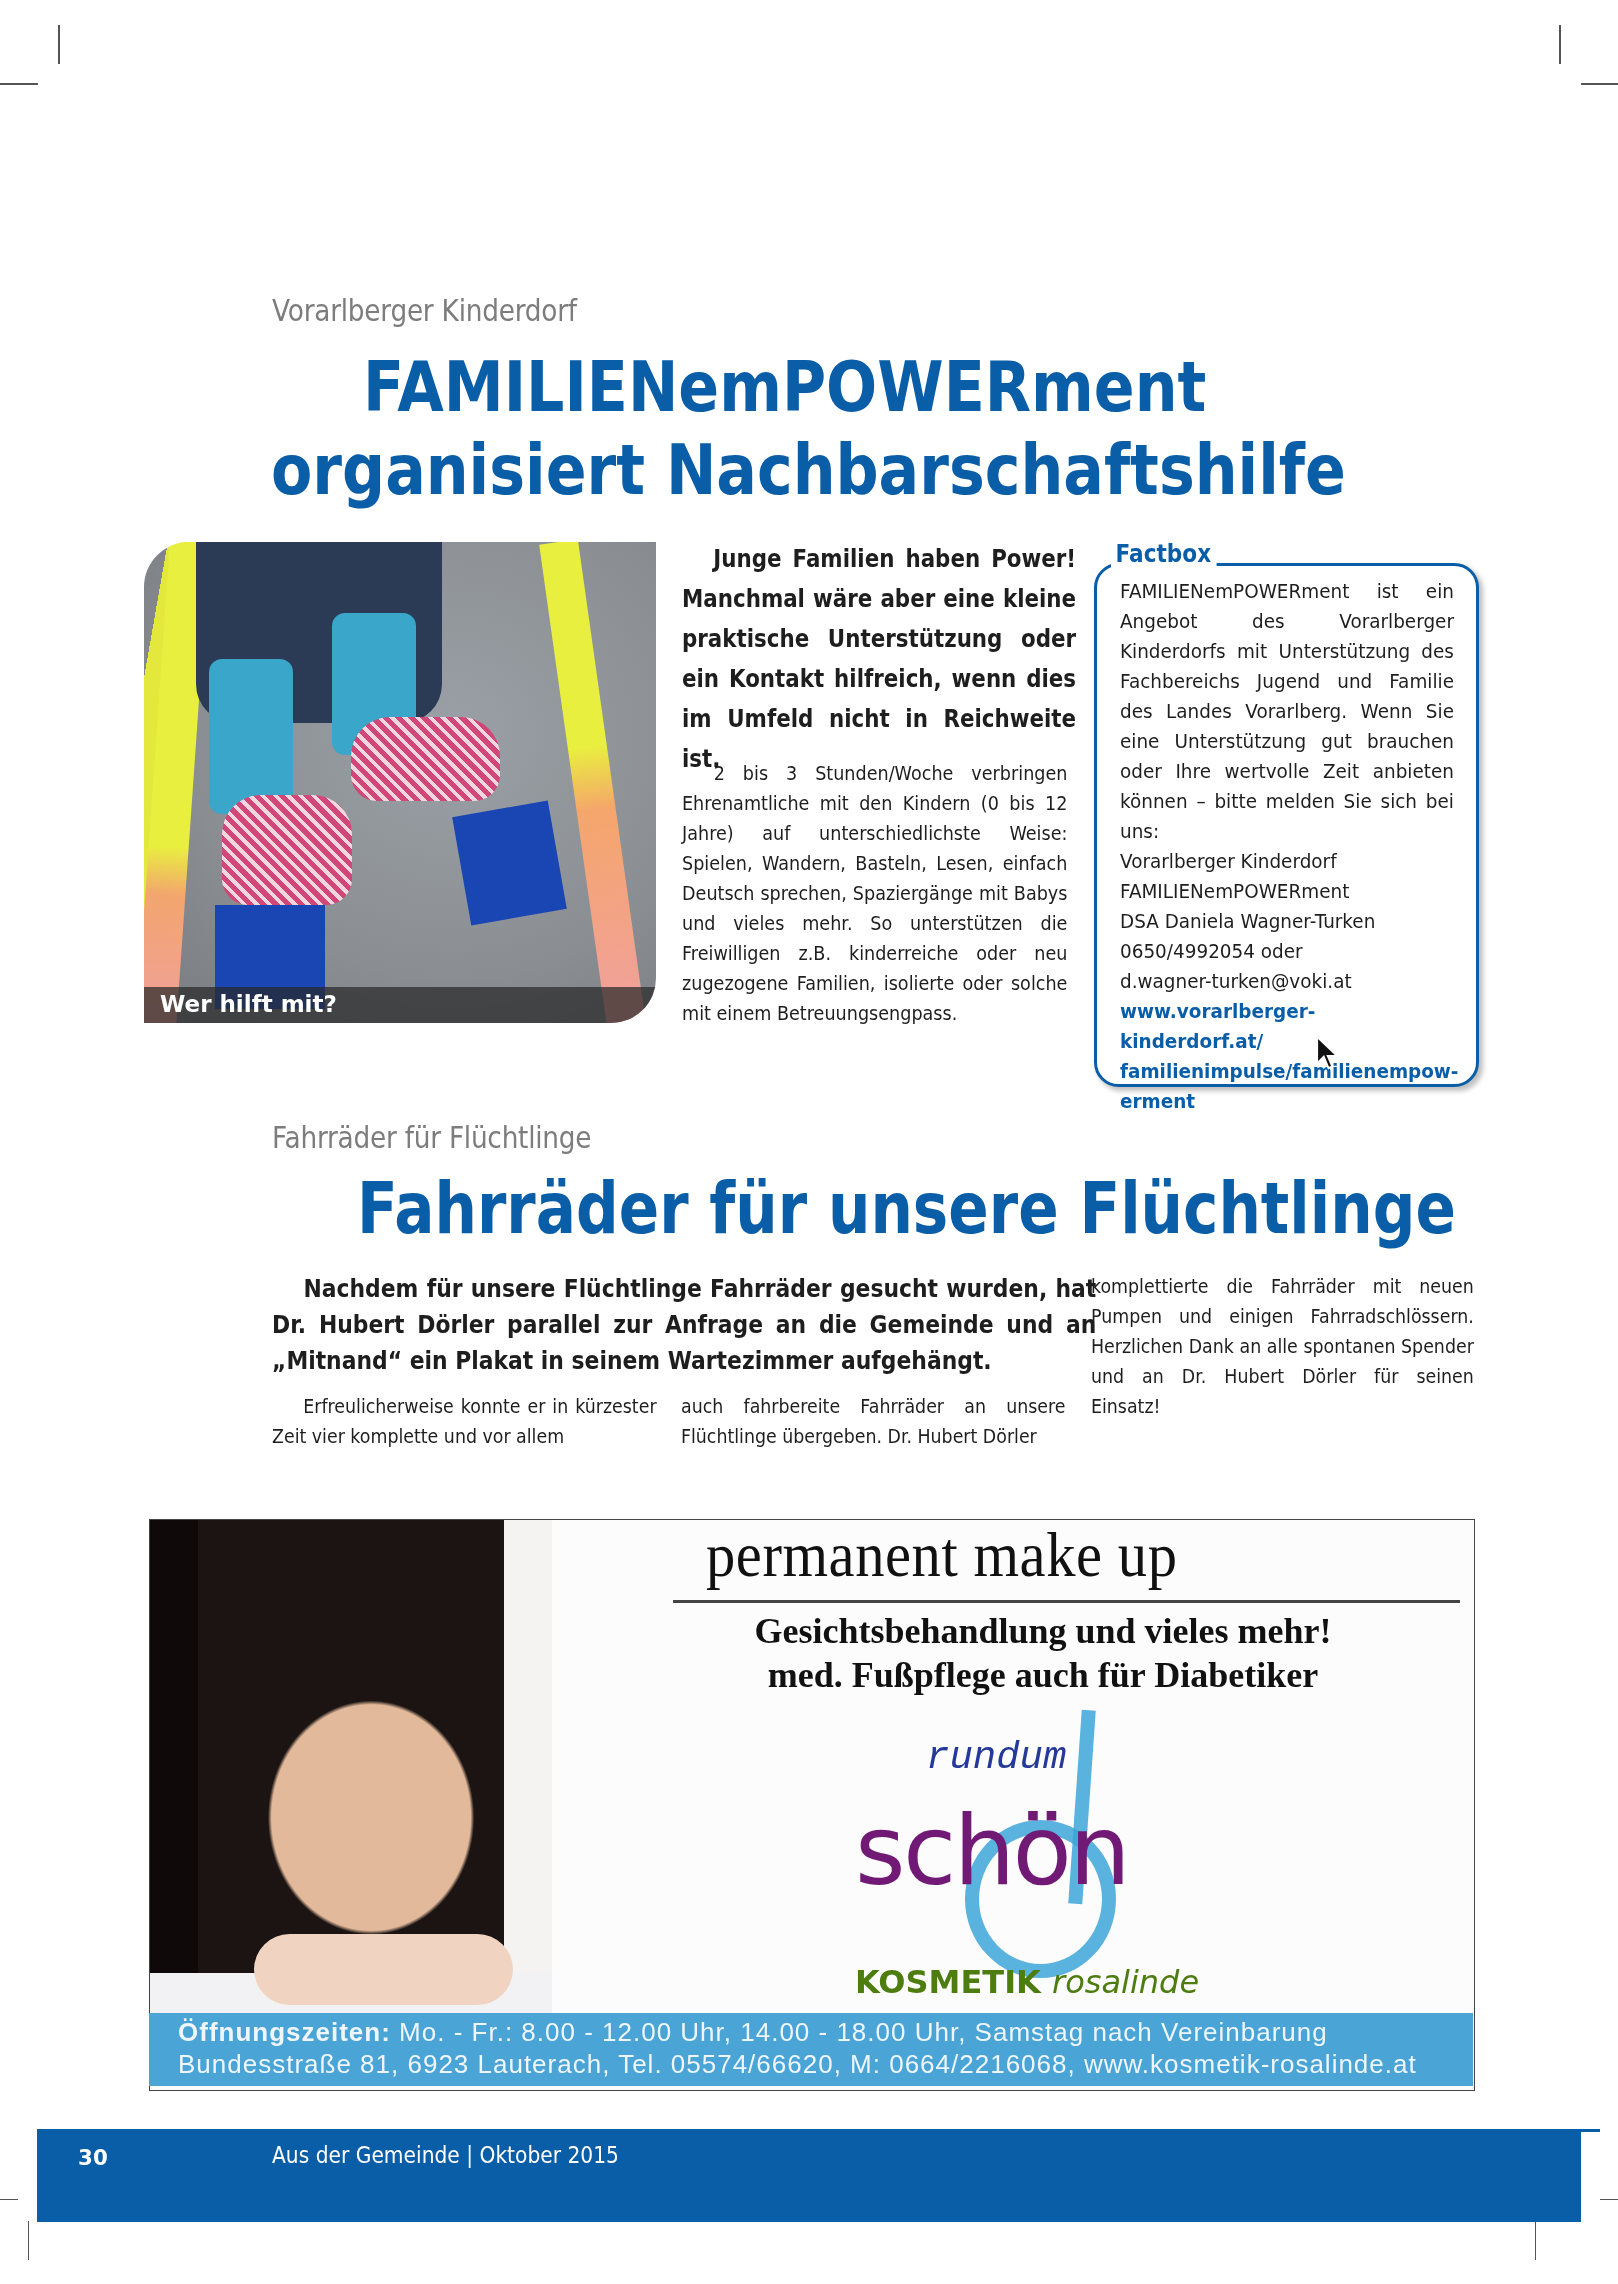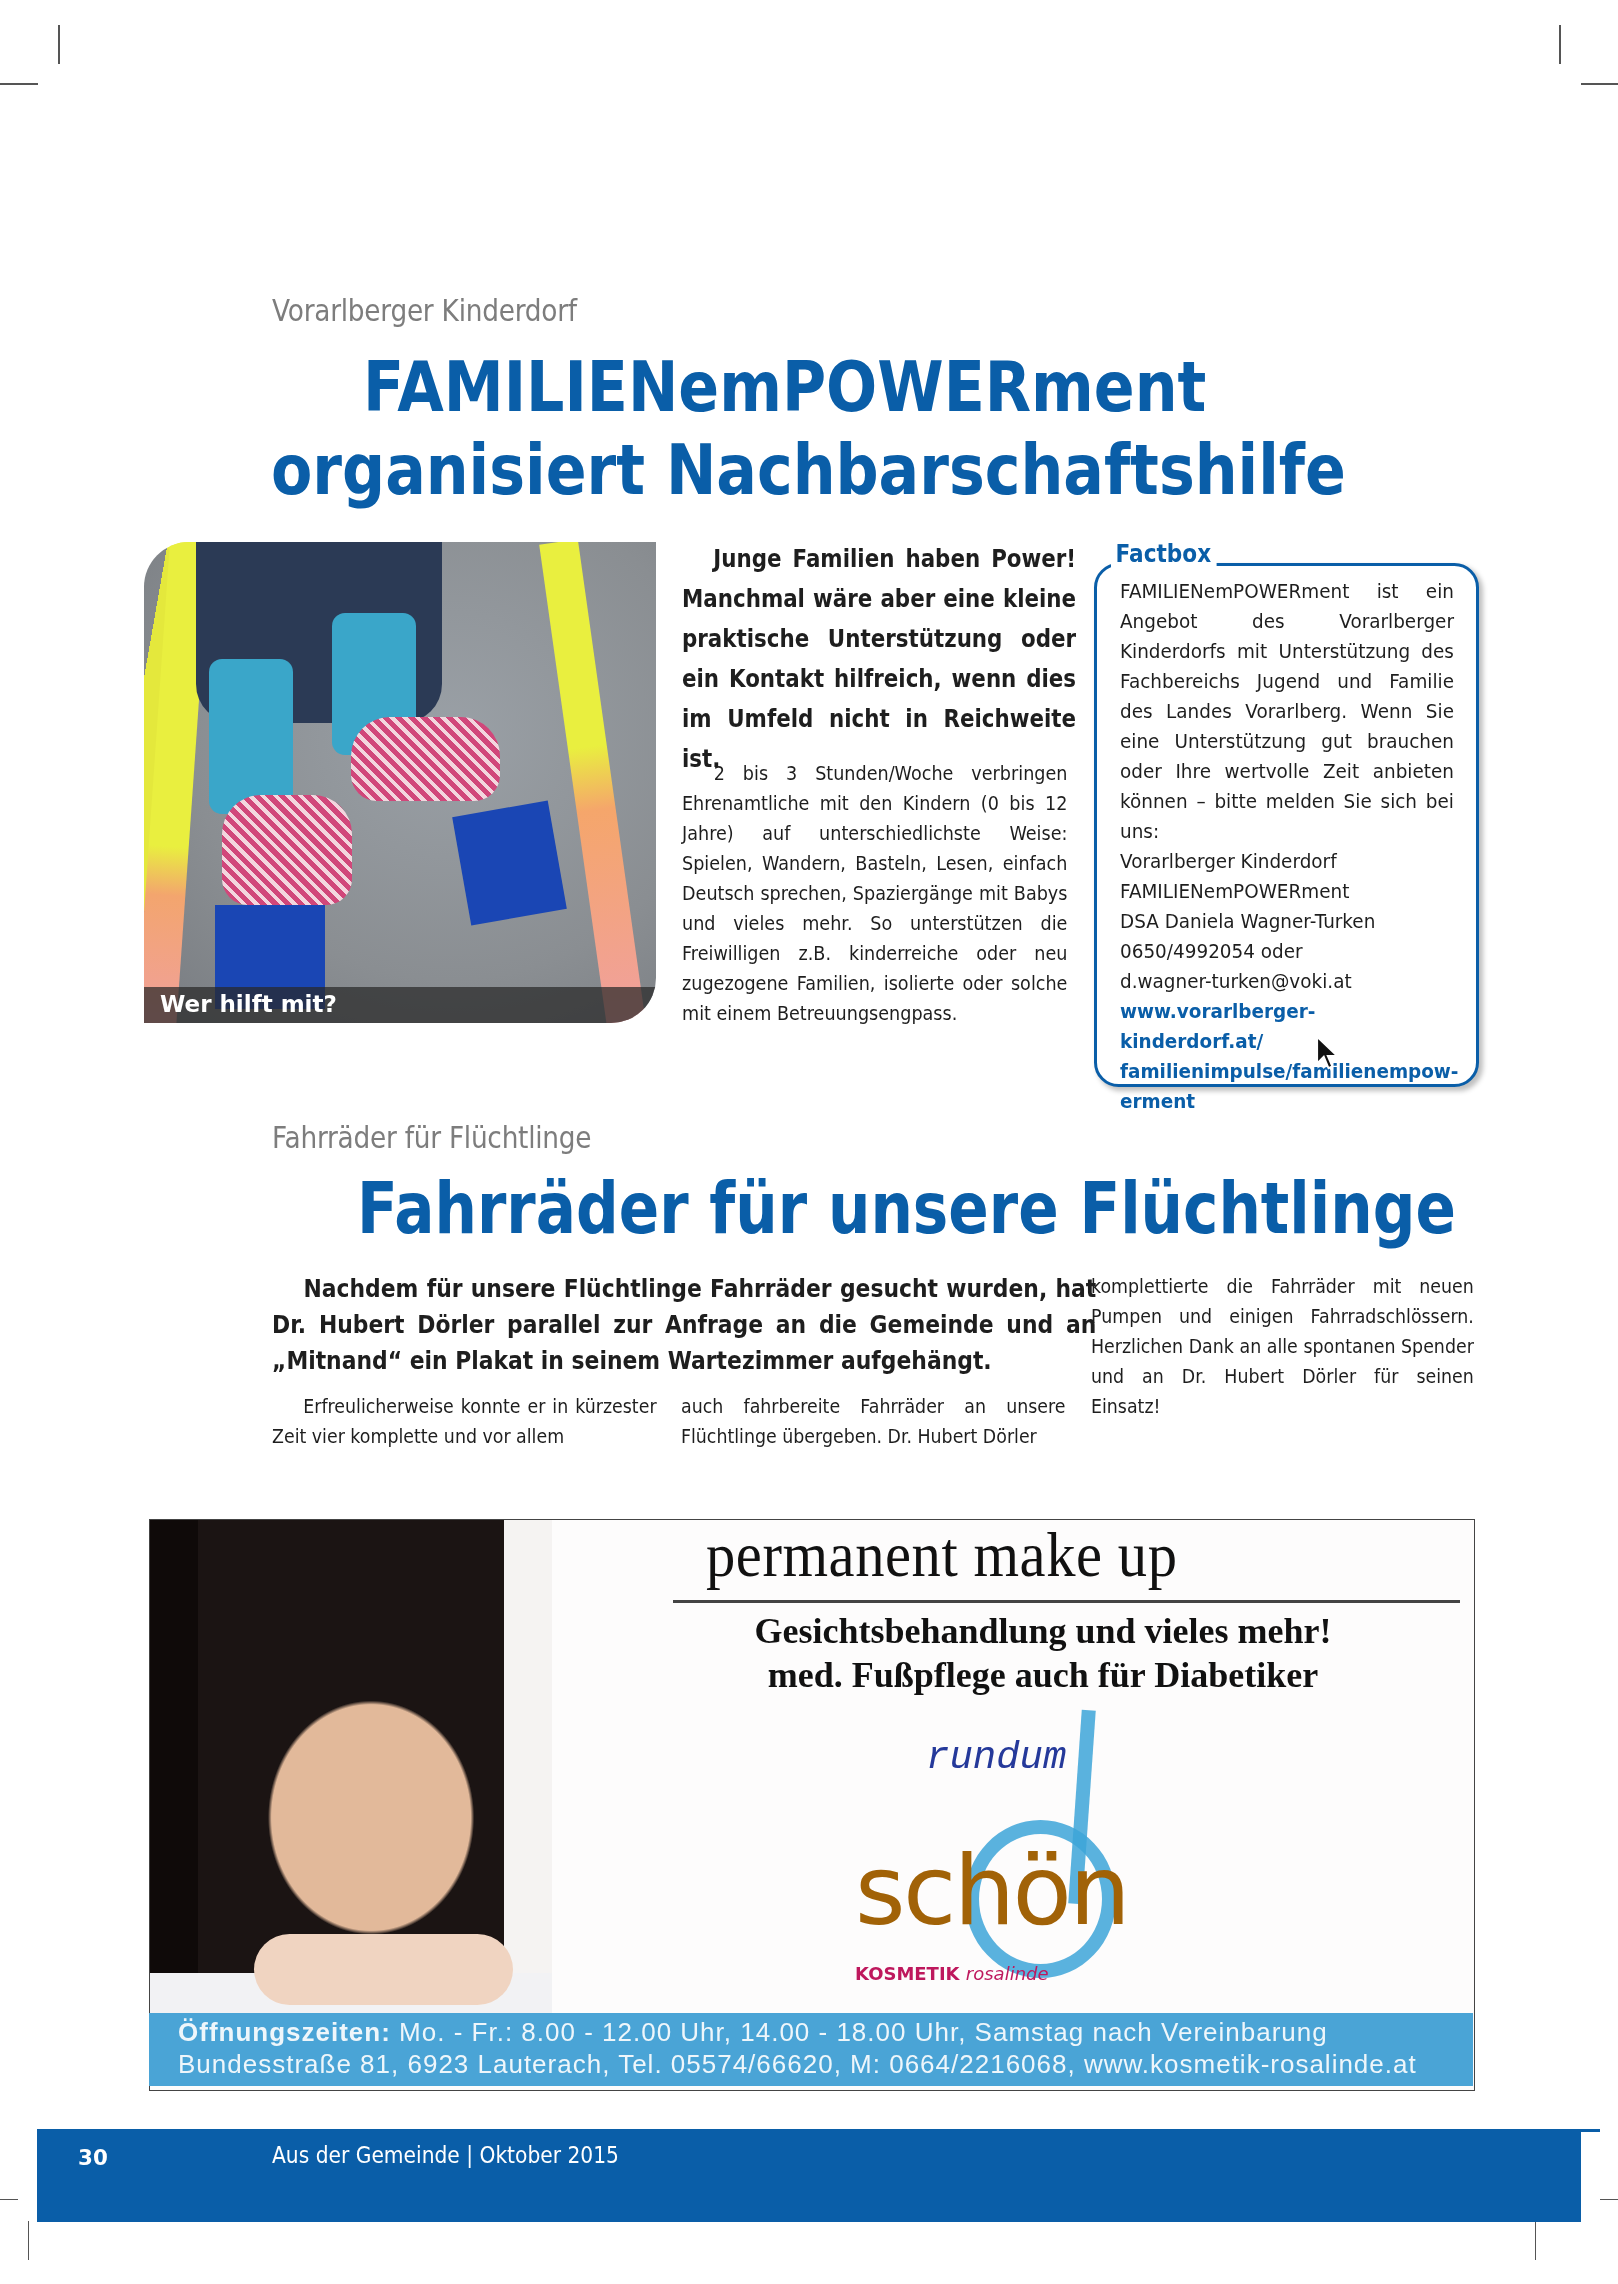--- a/index.html
+++ b/index.html
@@ -35,24 +35,24 @@
   .cursor { position: absolute; left: 1315px; top: 1035px; }
   .ad { position: absolute; left: 149px; top: 1519px; width: 1324px; height: 570px; border: 1.9px solid #444; background: #fdfcfc; overflow: hidden; }
   .ad .face { position: absolute; left: 0; top: 0; width: 402px; height: 513px; background: radial-gradient(ellipse 45% 40% at 55% 58%, #e2b99a 0 55%, transparent 57%), linear-gradient(90deg, #0f0a09 0 12%, #1b1413 12% 88%, #f5f3f2 88%); }
   .ad .face .hands { position: absolute; left: 104px; top: 414px; width: 259px; height: 71px; background: #f0d4c1; border-radius: 39px; }
   .ad .face .shirt { position: absolute; left: 0; top: 453px; width: 402px; height: 60px; background: #f2f2f4; }
   .ad-title { position: absolute; left: 706px; top: 1519px; font-family: "Liberation Serif", serif; font-size: 63px; color: #111; white-space: nowrap; transform: scaleX(0.93); transform-origin: left top; letter-spacing: 0.6px; }
   .ad-rule { position: absolute; left: 673px; top: 1600px; width: 787px; height: 2.6px; background: #444; }
   .ad-sub { position: absolute; left: 732px; top: 1609px; width: 622px; text-align: center; font-family: "Liberation Serif", serif; font-weight: bold; font-size: 36px; line-height: 44px; color: #111; }
   .ad-logo { position: absolute; left: 855px; top: 1723px; width: 324px; height: 285px; }
   .ad-logo .rundum { position: absolute; left: 71px; top: 13px; font-family: Liberation Mono, monospace; font-size: 39px; color: #25399a; font-style: italic; }
-  .ad-logo .schon { position: absolute; left: 0; top: 71px; font-family: "DejaVu Sans", sans-serif; font-size: 97px; color: #a16207; letter-spacing: -2.6px; margin-top: 40px; }
+  .ad-logo .schon { position: absolute; left: 0; top: 71px; font-family: "DejaVu Sans", sans-serif; font-size: 97px; color: #701a75; letter-spacing: -2.6px; }
   .ad-logo .swirl { position: absolute; left: 110px; top: 97px; width: 123px; height: 130px; border: 14.2px solid #3da4d8; border-radius: 50%; opacity: 0.85; }
   .ad-logo .swirl-stem { position: absolute; left: 220px; top: -13px; width: 14.2px; height: 194px; background: #3da4d8; transform: rotate(4deg); opacity: 0.85; }
-  .ad-logo .brand { position: absolute; left: 0; top: 240px; font-family: "DejaVu Sans", sans-serif; font-size: 18px; font-weight: bold; color: #be185d; white-space: nowrap; }
+  .ad-logo .brand { position: absolute; left: 0; top: 240px; font-family: "DejaVu Sans", sans-serif; font-size: 32px; font-weight: bold; color: #4d7c0f; white-space: nowrap; }
   .ad-logo .brand .script { font-weight: normal; font-style: italic; }
   .ad-bar { position: absolute; left: 149px; top: 2013px; width: 1324px; height: 73px; background: #4aa4d6; }
   .ad-bar .line { position: absolute; left: 29px; font-family: "Liberation Sans", sans-serif; font-size: 26px; color: #eef6fb; white-space: nowrap; letter-spacing: 1px; }
   .ad-bar .l1 { top: 3.9px; }
   .ad-bar .l2 { top: 36px; }
   .ad-bar b { font-weight: bold; }
   .footer { position: absolute; left: 37px; top: 2129px; width: 1544px; height: 93px; background: #0a5ea8; }
   .footer-tail { position: absolute; left: 1544px; top: 0; width: 19.4px; height: 2.6px; background: #0a5ea8; }
   .page-num { position: absolute; left: 78px; top: 2145px; font-family: "DejaVu Sans", sans-serif; font-weight: bold; font-size: 21.4px; color: #fff; }
   .footer-title { position: absolute; left: 272px; top: 2142px; font-family: "DejaVu Sans", sans-serif; font-size: 23px; color: #fff; transform: scaleX(0.88); transform-origin: left top; white-space: nowrap; }

